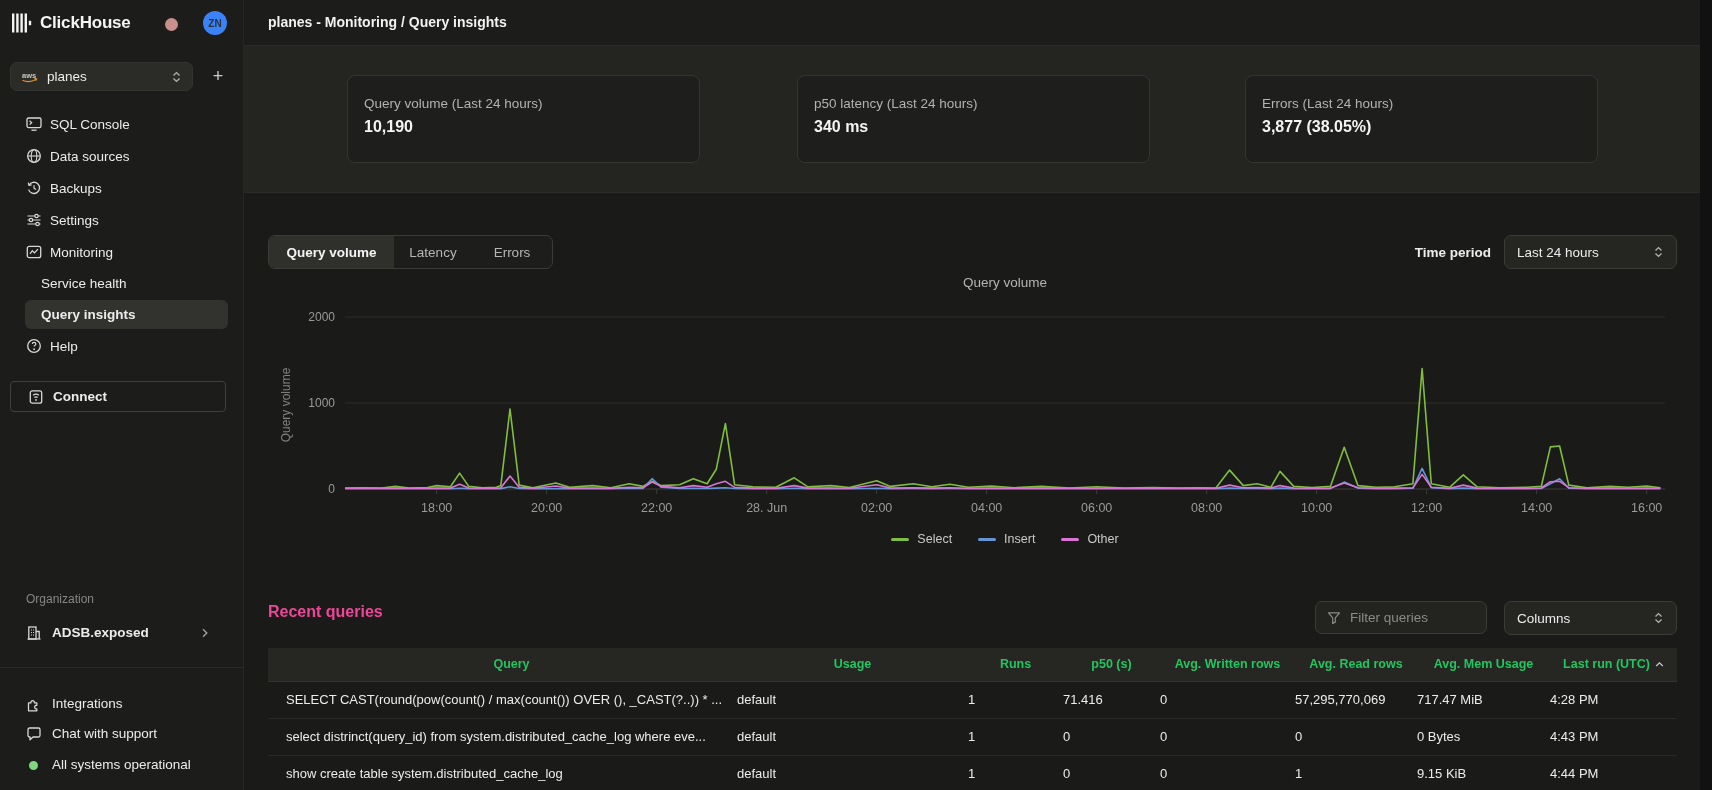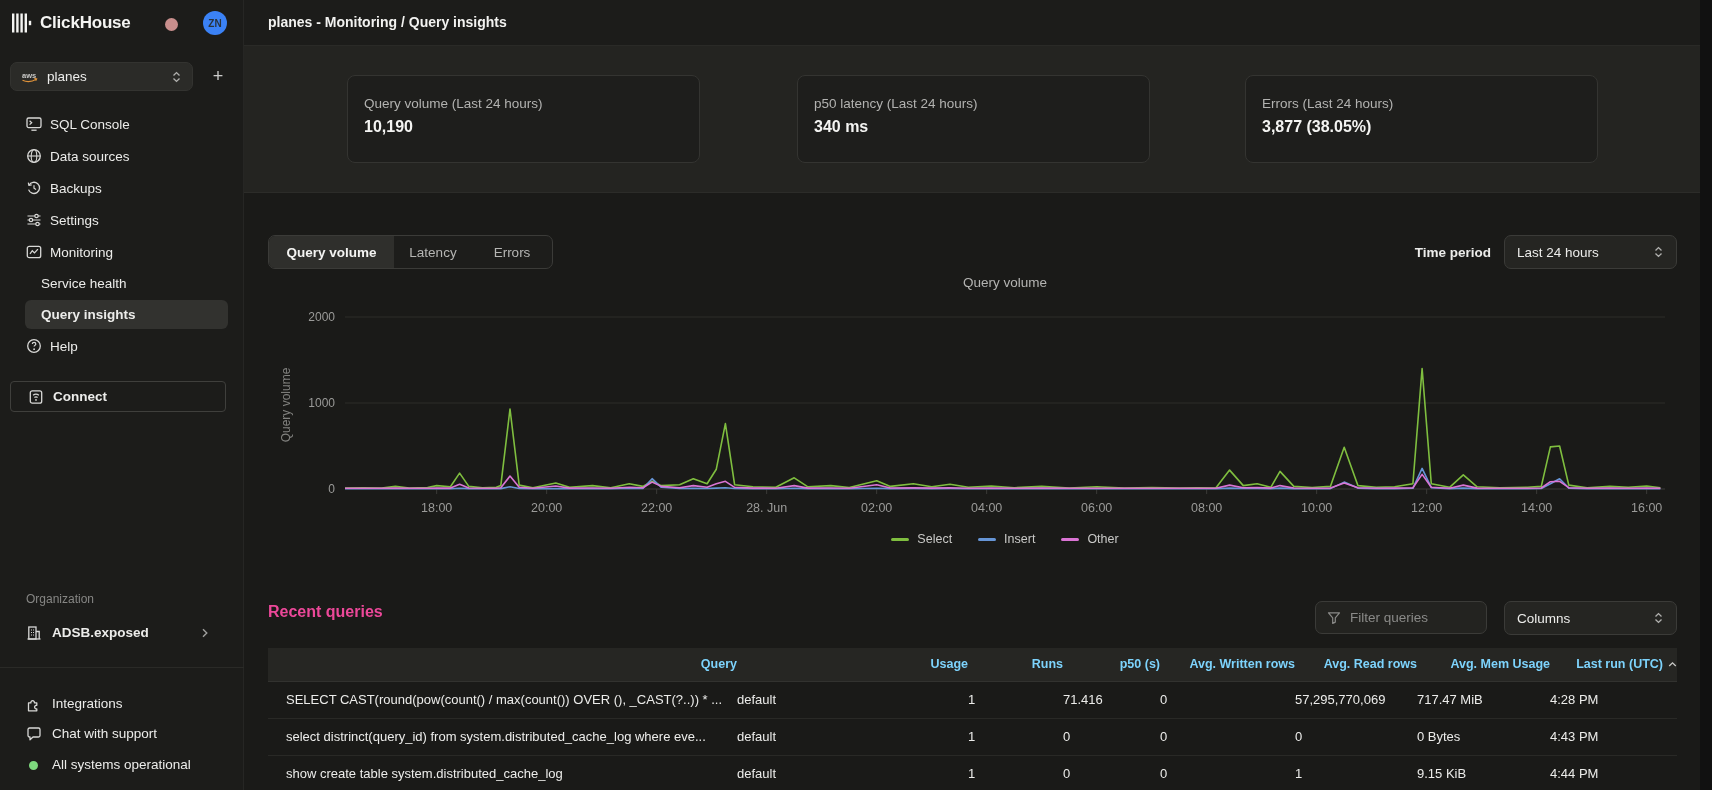--- a/index.html
+++ b/index.html
@@ -67,21 +67,21 @@
   .legend-swatch { width:18px; height:3px; border-radius:2px; }
   .legend-label { font-size:12.5px; color:#c9c9c7; }
 
   
   .rq-heading { left:24px; top:410px; font-size:16px; font-weight:bold; color:#ec4899; }
   .filter-box { left:1071px; top:408px; width:172px; height:33px; background:#232320; border:1px solid #3b3b38; border-radius:7px; display:flex; align-items:center; padding:0 11px; gap:9px; }
   .filter-box input { background:transparent; border:none; outline:none; width:120px; font-size:13.5px; color:#ececea; font-family:"Liberation Sans", sans-serif; }
   .filter-box input::placeholder { color:#8a8a88; }
   .columns-select { left:1260px; top:408px; width:173px; }
   .rq-table { left:24px; top:455px; width:1409px; border-collapse:collapse; table-layout:fixed; font-size:13px; }
-  .rq-table th { background:#262623; height:33px; text-align:right; font-size:12.5px; font-weight:bold; color:#7dd3fc; border-bottom:1px solid #32322f; white-space:nowrap; }
+  .rq-table th { background:#262623; height:33px; text-align:center; font-size:12.5px; font-weight:bold; color:#22c55e; border-bottom:1px solid #32322f; white-space:nowrap; }
   .rq-table td { height:37px; color:#ececea; border-bottom:1px solid #292926; white-space:nowrap; overflow:hidden; }
   .rq-table th:first-child, .rq-table td:first-child { padding-left:18px; border-top-left-radius:0; }
   .sort-ico { display:inline-block; width:9px; height:7px; margin-left:5px; color:#c8c8c6; }
   svg { display:block; }
 </style>
 </head>
 <body>
 
 <div class="app">
 

